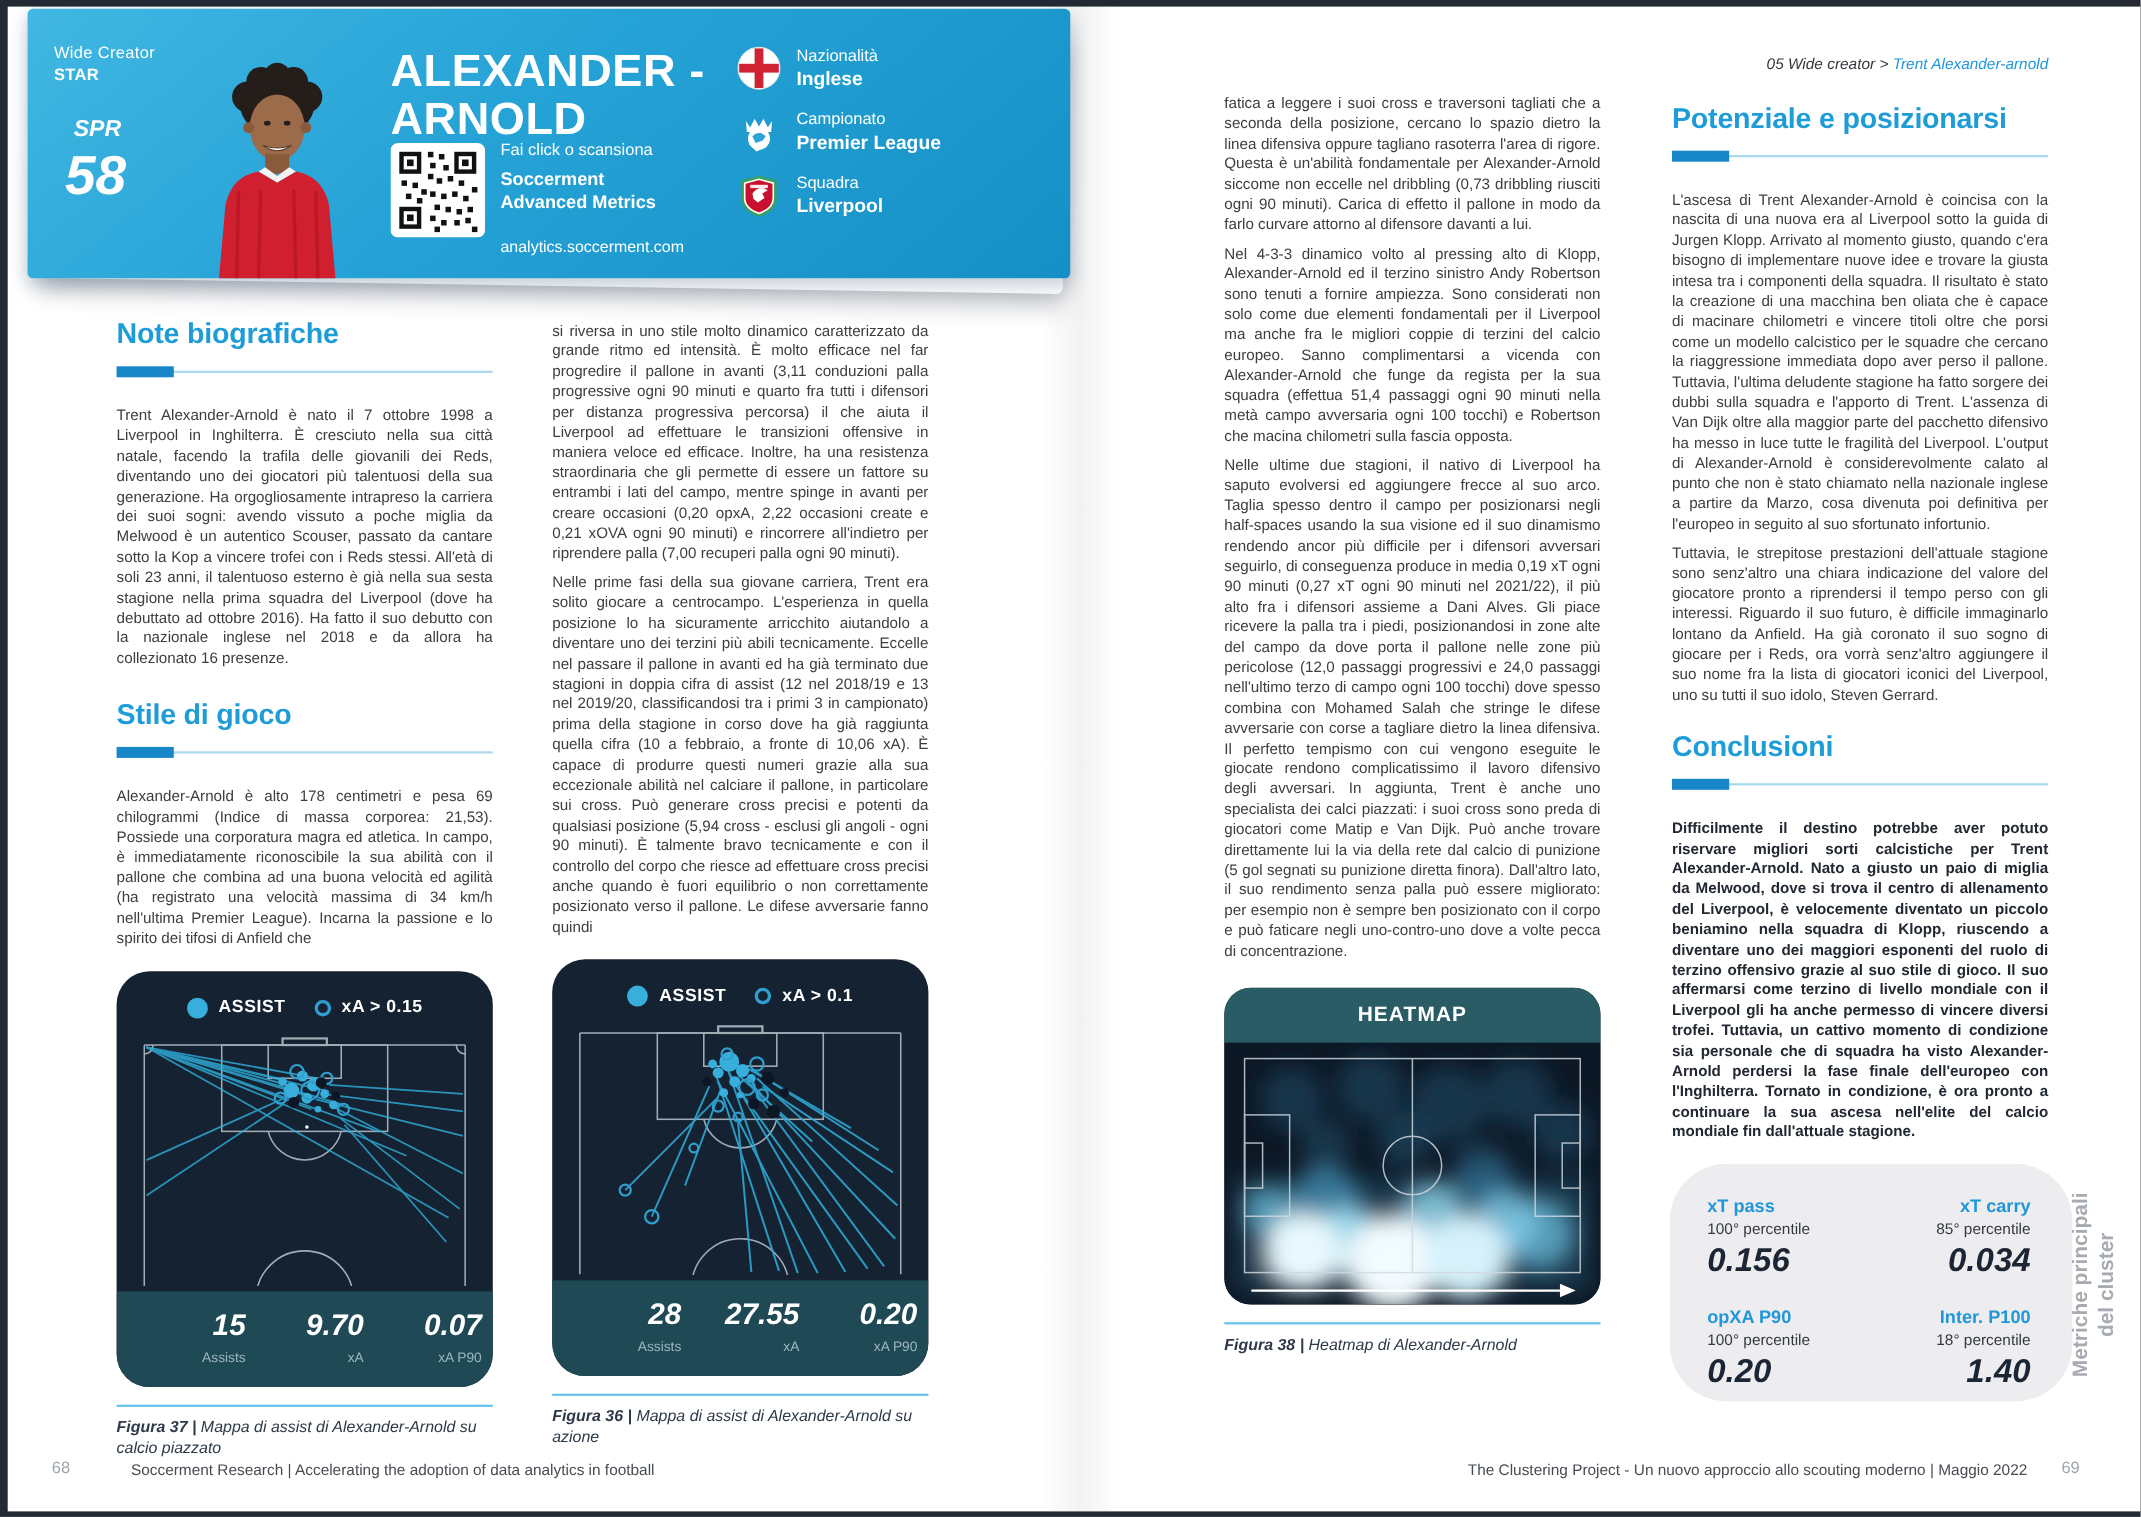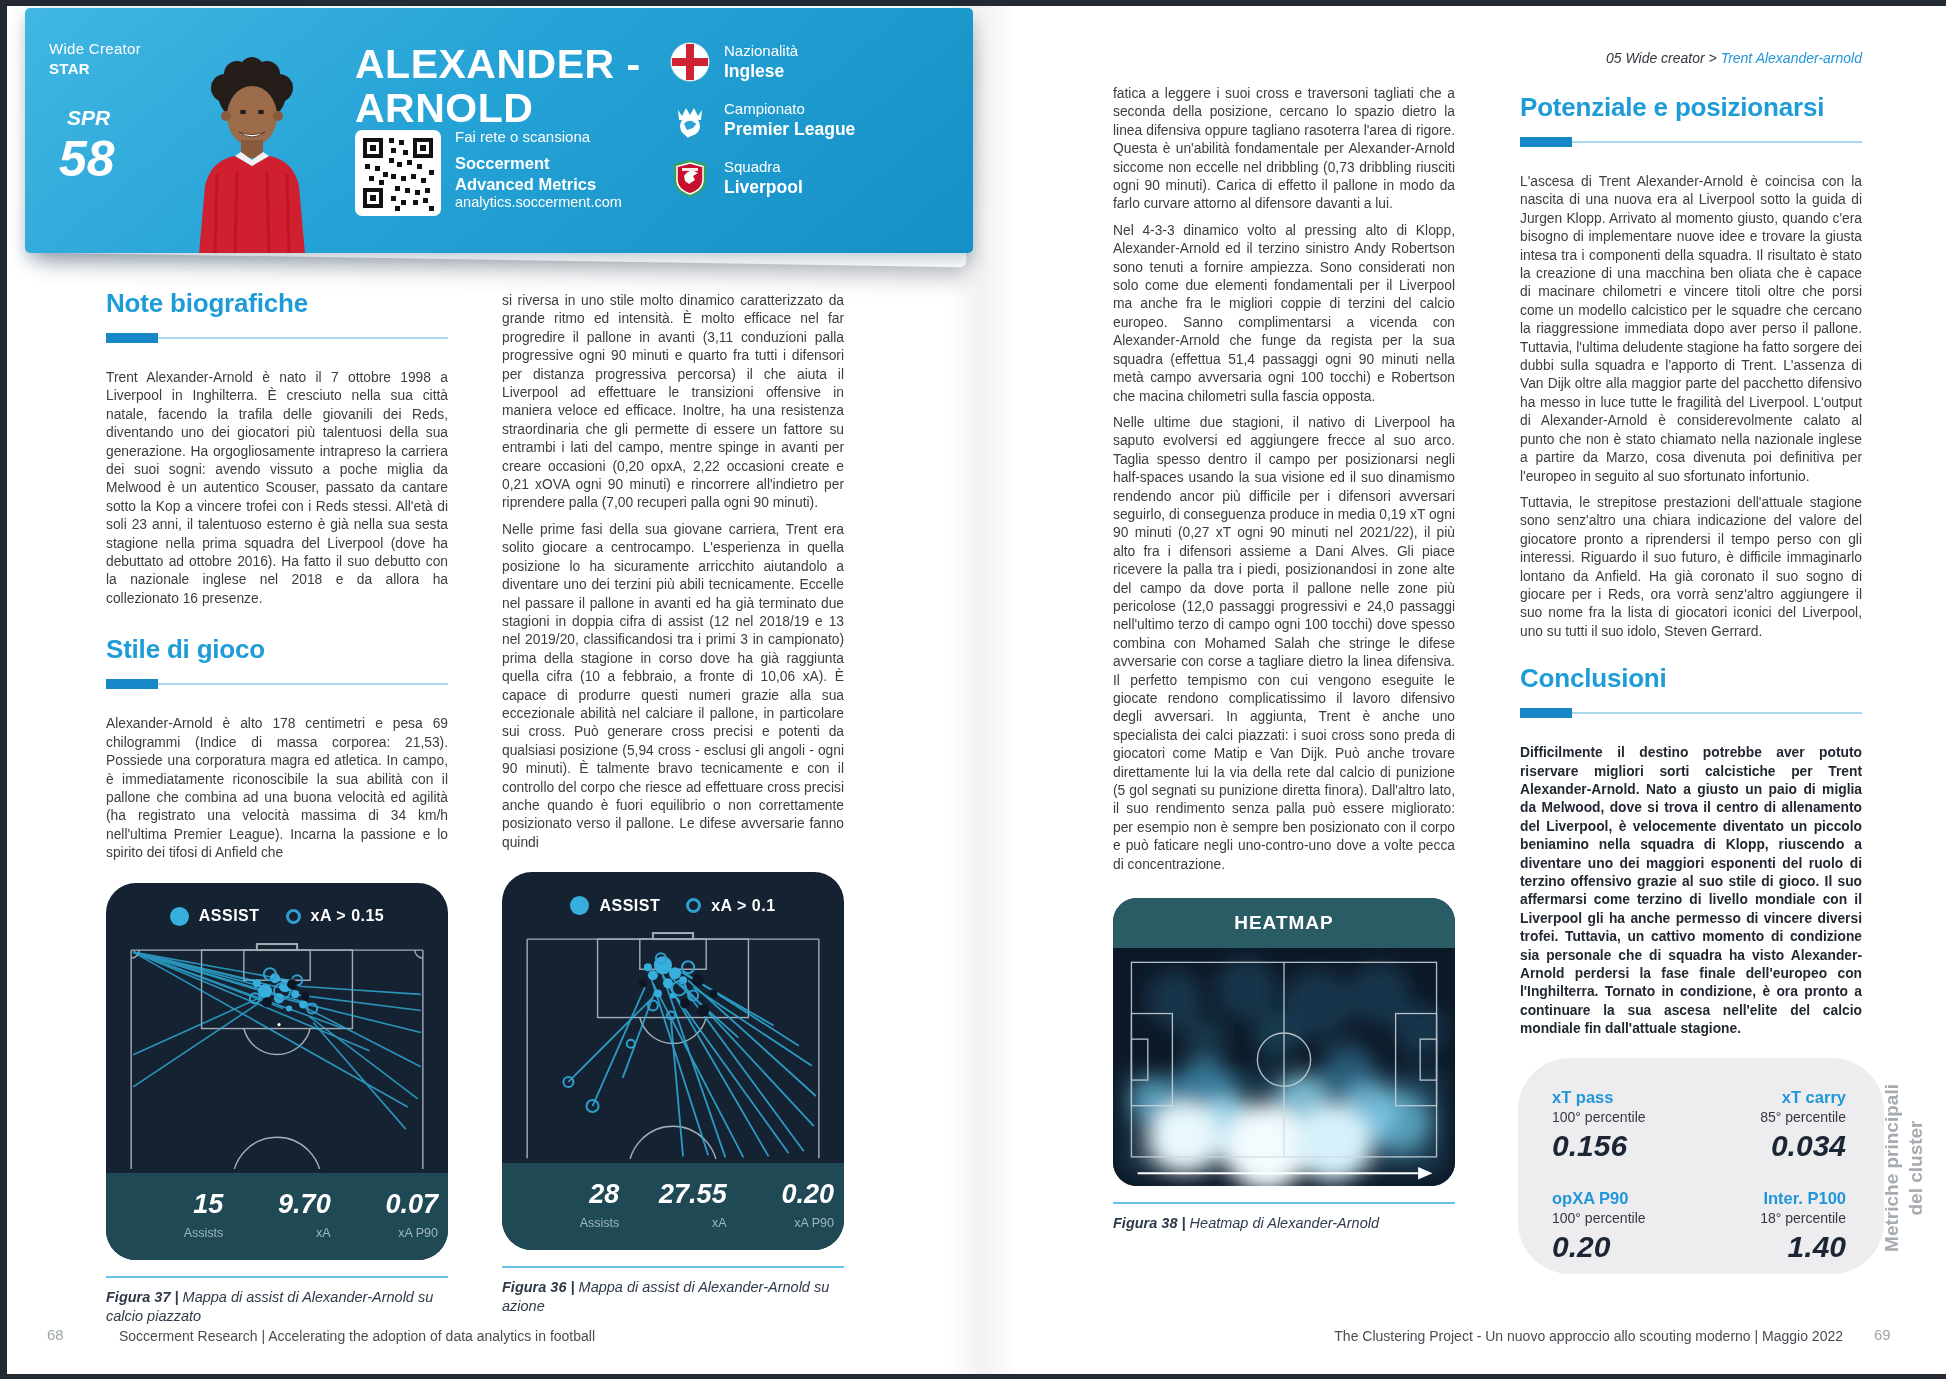--- a/index.html
+++ b/index.html
@@ -14,21 +14,21 @@
   .pc-role { position:absolute; left:24px; top:32px; color:#ffffff; font-size:15px; letter-spacing:0.3px; }
   .pc-role .star { font-weight:bold; display:block; margin-top:3px; }
   .pc-spr { position:absolute; left:42px; top:98px; color:#ffffff; font-style:italic; font-weight:bold; font-size:21px; }
   .pc-sprval { position:absolute; left:34px; top:122px; color:#ffffff; font-weight:bold; font-size:50px; font-style:italic; }
   .pc-photo { position:absolute; left:152px; top:46px; width:150px; height:200px; }
   .pc-name { position:absolute; left:330px; top:34px; color:#ffffff; font-weight:bold; font-size:41px; line-height:1.08; letter-spacing:0.5px; }
   .pc-qr { position:absolute; left:330px; top:122px; width:86px; height:86px; }
   .pc-qrtext { position:absolute; left:430px; top:120px; color:#ffffff; }
   .pc-qrtext .t1 { font-size:15px; margin-bottom:8px; }
   .pc-qrtext .t2 { font-size:16.5px; font-weight:bold; line-height:1.25; }
-  .pc-qrtext .t3 { font-size:14.5px; margin-top:0; }
+  .pc-qrtext .t3 { font-size:14.5px; margin-top:23px; }
   .pc-info { position:absolute; left:645px; top:34px; width:290px; }
   .pc-info-row { display:flex; align-items:center; margin-bottom:18px; }
   .pc-ico { width:40px; height:40px; flex:0 0 40px; margin-right:14px; }
   .pc-il { color:#ffffff; font-size:15px; }
   .pc-iv { color:#ffffff; font-size:17.5px; font-weight:bold; margin-top:2px; }
 
   
   .col { position:absolute; width:342px; }
   #col1 { left:106px; top:288px; }
   #col2 { left:502px; top:292px; }
@@ -149,21 +149,21 @@
         <rect x="70" y="58" width="5" height="5"></rect>
         <rect x="36" y="66" width="5" height="5"></rect>
         <rect x="46" y="70" width="5" height="5"></rect>
       <rect x="58" y="70" width="5" height="5"></rect>
         <rect x="68" y="68" width="5" height="5"></rect>
         <rect x="74" y="76" width="5" height="5"></rect>
         <rect x="40" y="76" width="5" height="5"></rect>
     </g>
   </svg>
   <div class="pc-qrtext">
-    <div class="t1">Fai rete o scansiona</div>
+    <div class="t1">Fai click o scansiona</div>
     <div class="t2">
       <div>Soccerment</div>
       <div>Advanced Metrics</div>
     </div>
     <div class="t3">analytics.soccerment.com</div>
   </div>
 
   <div class="pc-info">
     <div class="pc-info-row">
       <svg class="pc-ico" viewBox="0 0 40 40">

